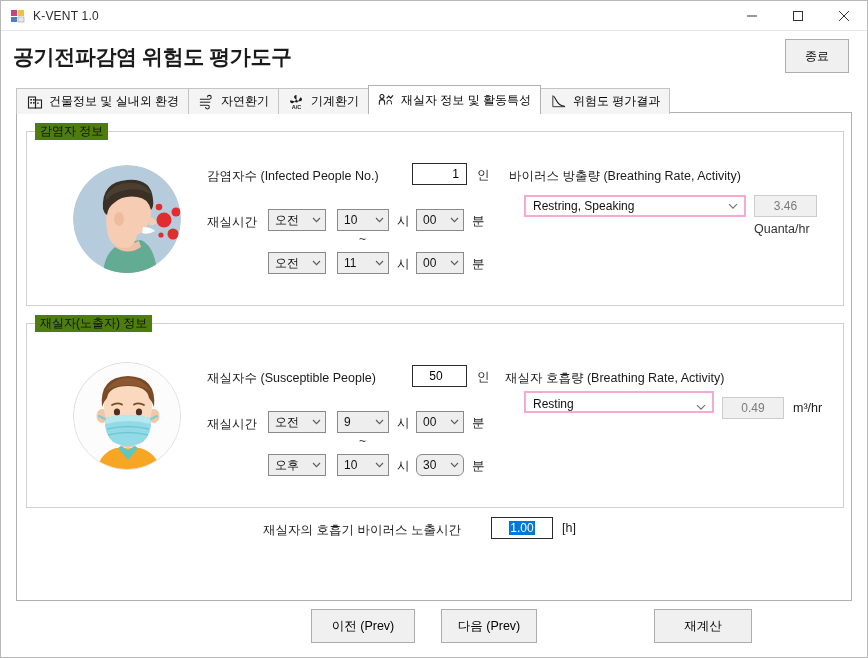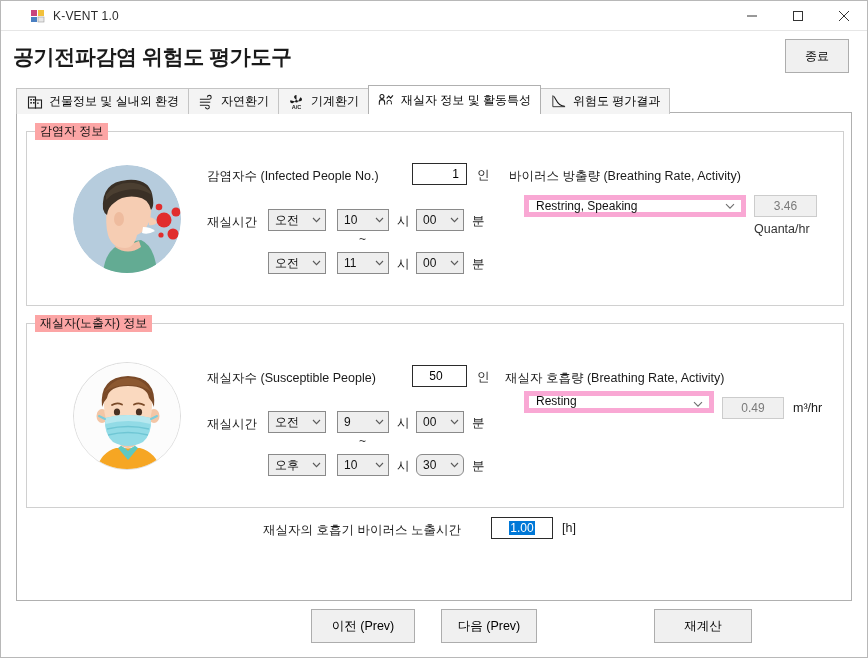--- a/index.html
+++ b/index.html
@@ -34,21 +34,20 @@
     display: flex;
     align-items: center;
     border-bottom: 1px solid #e6e6e6;
   }
   .title-left {
     display: flex;
     align-items: center;
     padding-left: 9px;
     gap: 7px;
     flex: 1;
-    margin-left: 20px;
   }
   .app-icon {
     width: 16px; height: 16px;
     display: block;
   }
   .title-text {
     font-size: 12px;
     color: #2b2b2b;
     font-family: "Liberation Sans", sans-serif;
     letter-spacing: .2px;
@@ -141,21 +140,21 @@
 
   
   .groupbox {
     position: absolute;
     border: 1px solid #d0d0d0;
   }
   .groupbox > .gb-title {
     position: absolute;
     top: -9px;
     left: 8px;
-    background: #fca5a5;
+    background: #4d7c0f;
     padding: 0 5px;
     font-size: 12px;
     color: #111;
     white-space: nowrap;
   }
   #gb-infected { left: 9px; top: 18px; width: 818px; height: 175px; }
   #gb-occupant { left: 9px; top: 210px; width: 818px; height: 185px; }
 
   
   .avatar {
@@ -222,21 +221,21 @@
     cursor: default;
     padding-left: 6px;
   }
   .combo .cv { flex: 1; white-space: nowrap; color: #111; }
   .combo .carat {
     width: 17px;
     display: flex; align-items: center; justify-content: center;
     color: #5a5a5a;
   }
   .combo.wide {
-    border: 5px solid #f9a8d4;
+    border: 2px solid #f9a8d4;
     background: #ffffff;
     padding-left: 7px;
   }
   .combo.wide .carat { color: #6f6f6f; width: 22px; }
 
   
   .tilde {
     position: absolute;
     font-size: 12px;
     color: #333;

